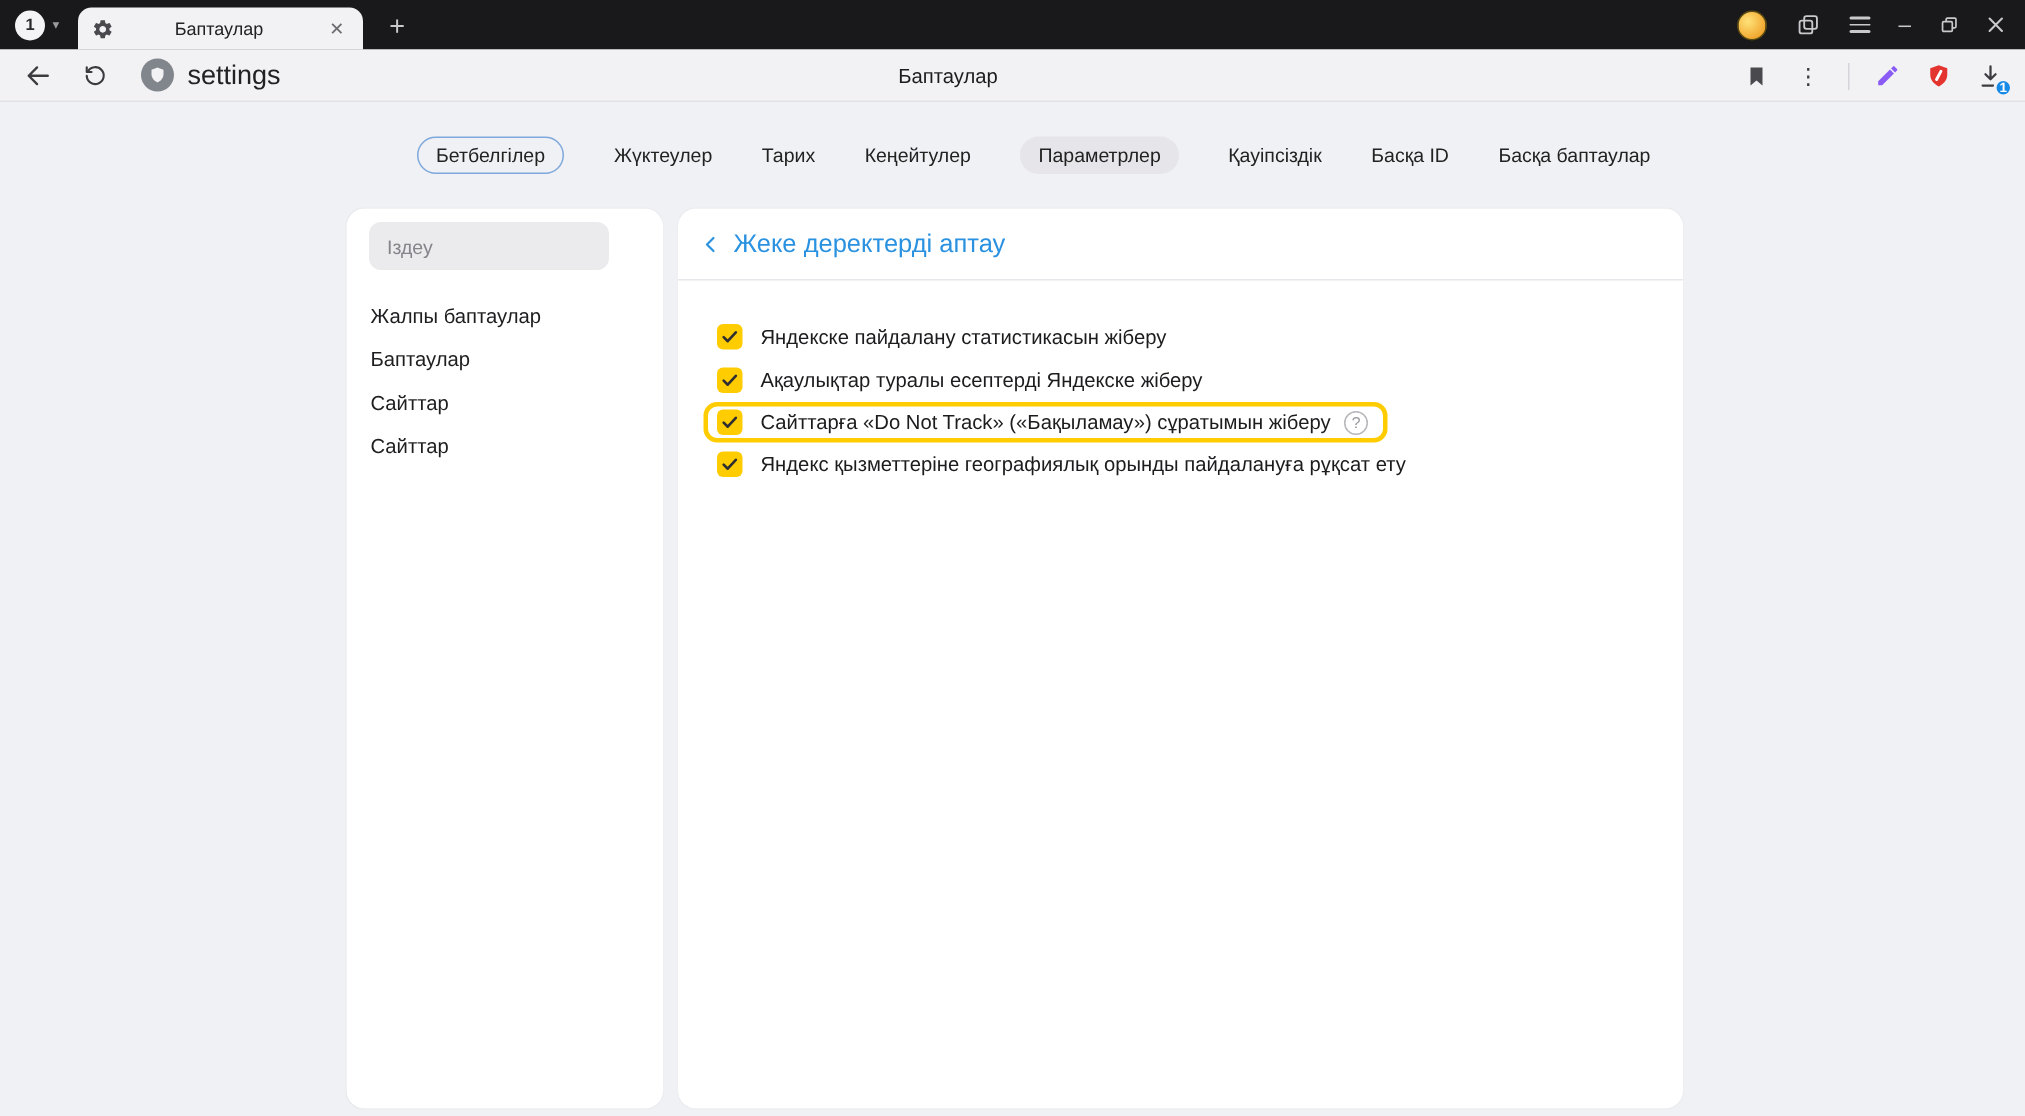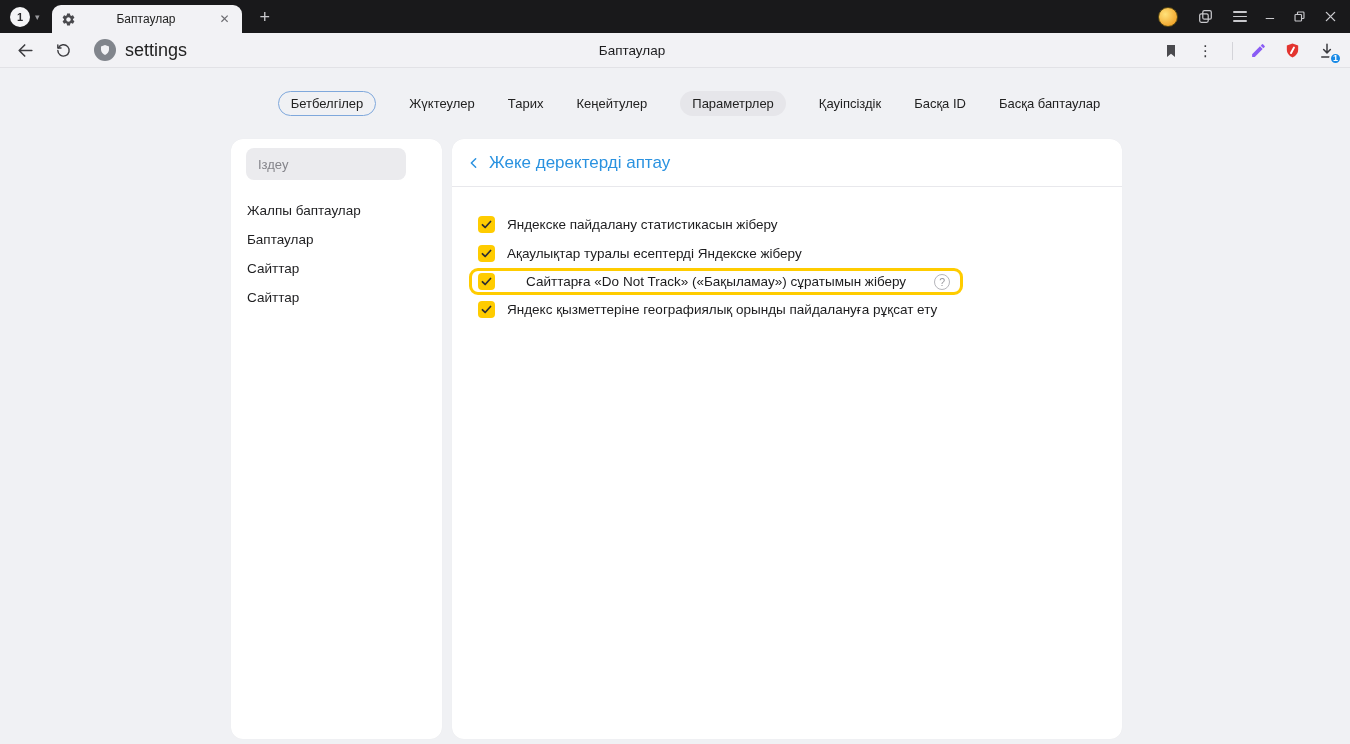--- a/index.html
+++ b/index.html
@@ -112,21 +112,21 @@
   .row { display:flex; align-items:center; height:19px; margin-bottom:10px; width:fit-content; }
   .checkbox {
     width:17px; height:17px; background:#ffcc00; border-radius:4px;
     display:flex; align-items:center; justify-content:center;
     margin-right:12px; flex:none; cursor:pointer;
   }
   .row-label { font-size:13.5px; color:#1c1c1e; white-space:nowrap; }
   .row.highlight {
     border:3px solid #ffcc00; border-radius:9px;
     padding:2px 10px 2px 6px; margin-left:-9px;
-    margin-top:-5px; margin-bottom:5px; height:auto;gap:19px;
+    margin-top:-5px; margin-bottom:5px; height:auto;
   }
   .help {
     width:16px; height:16px; border-radius:50%; border:1px solid #b6b6bb;
     color:#96969c; font-size:10.5px; display:flex; align-items:center;
     justify-content:center; margin-left:9px; flex:none; cursor:pointer;
   }
 </style>
 </head>
 <body>
 

